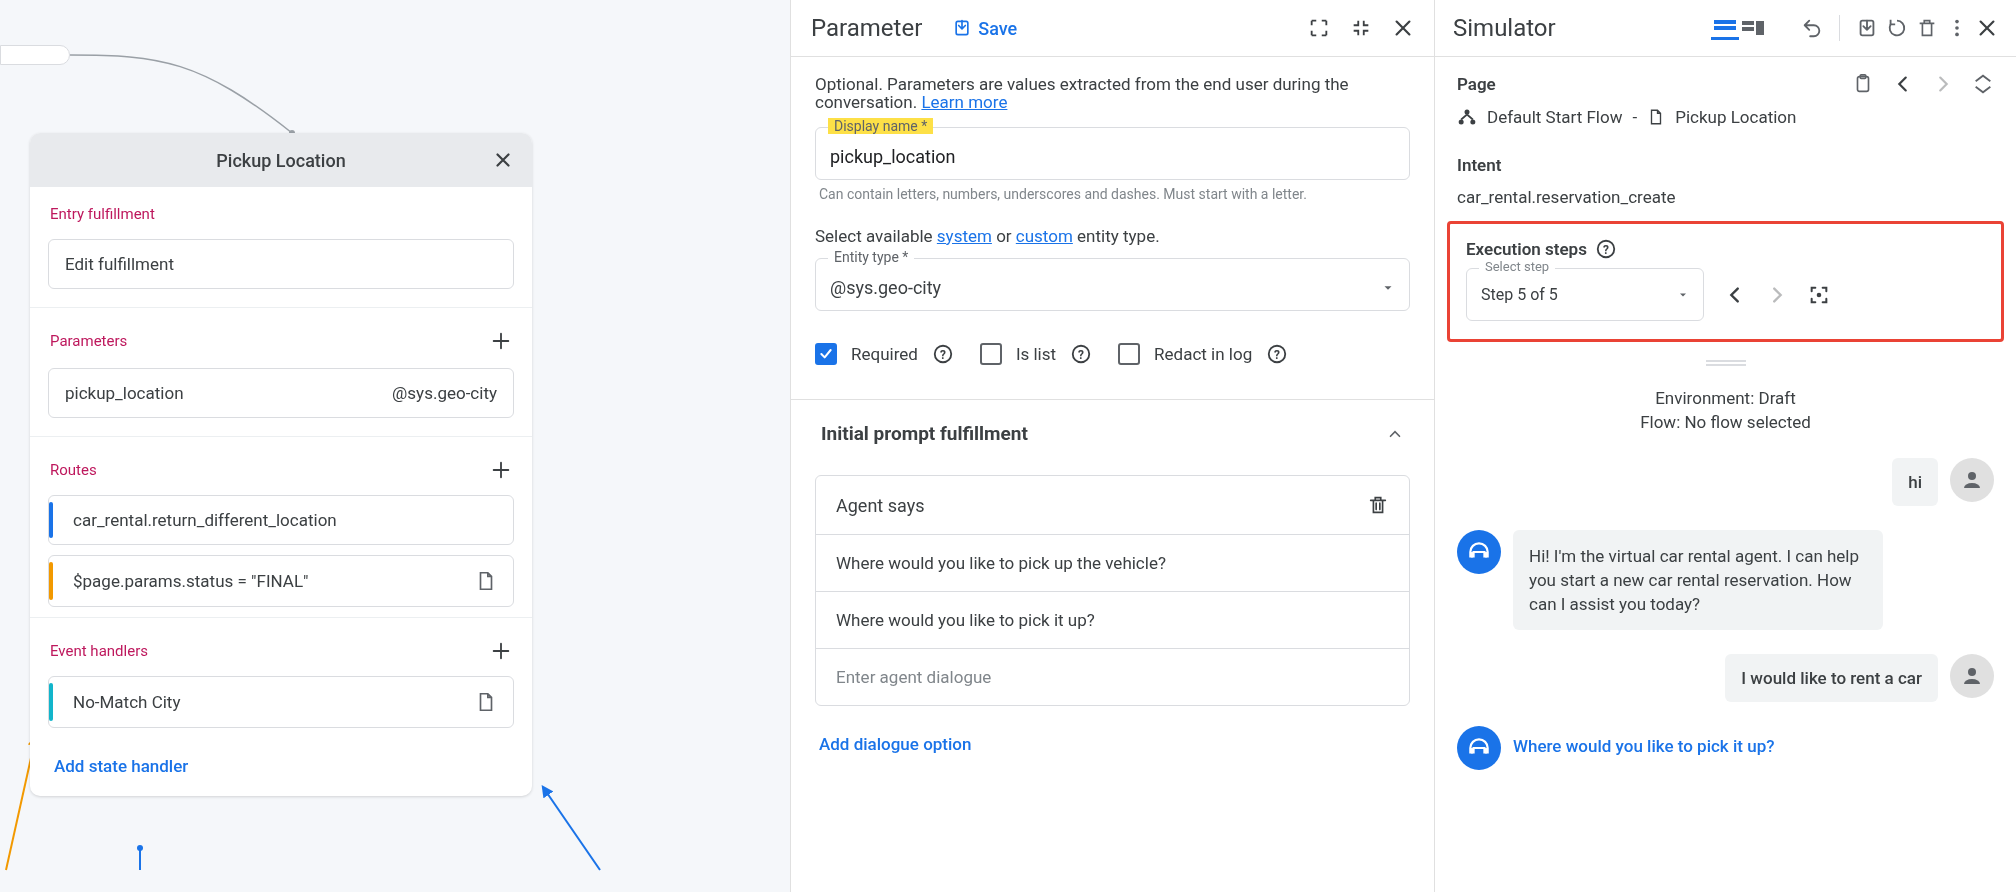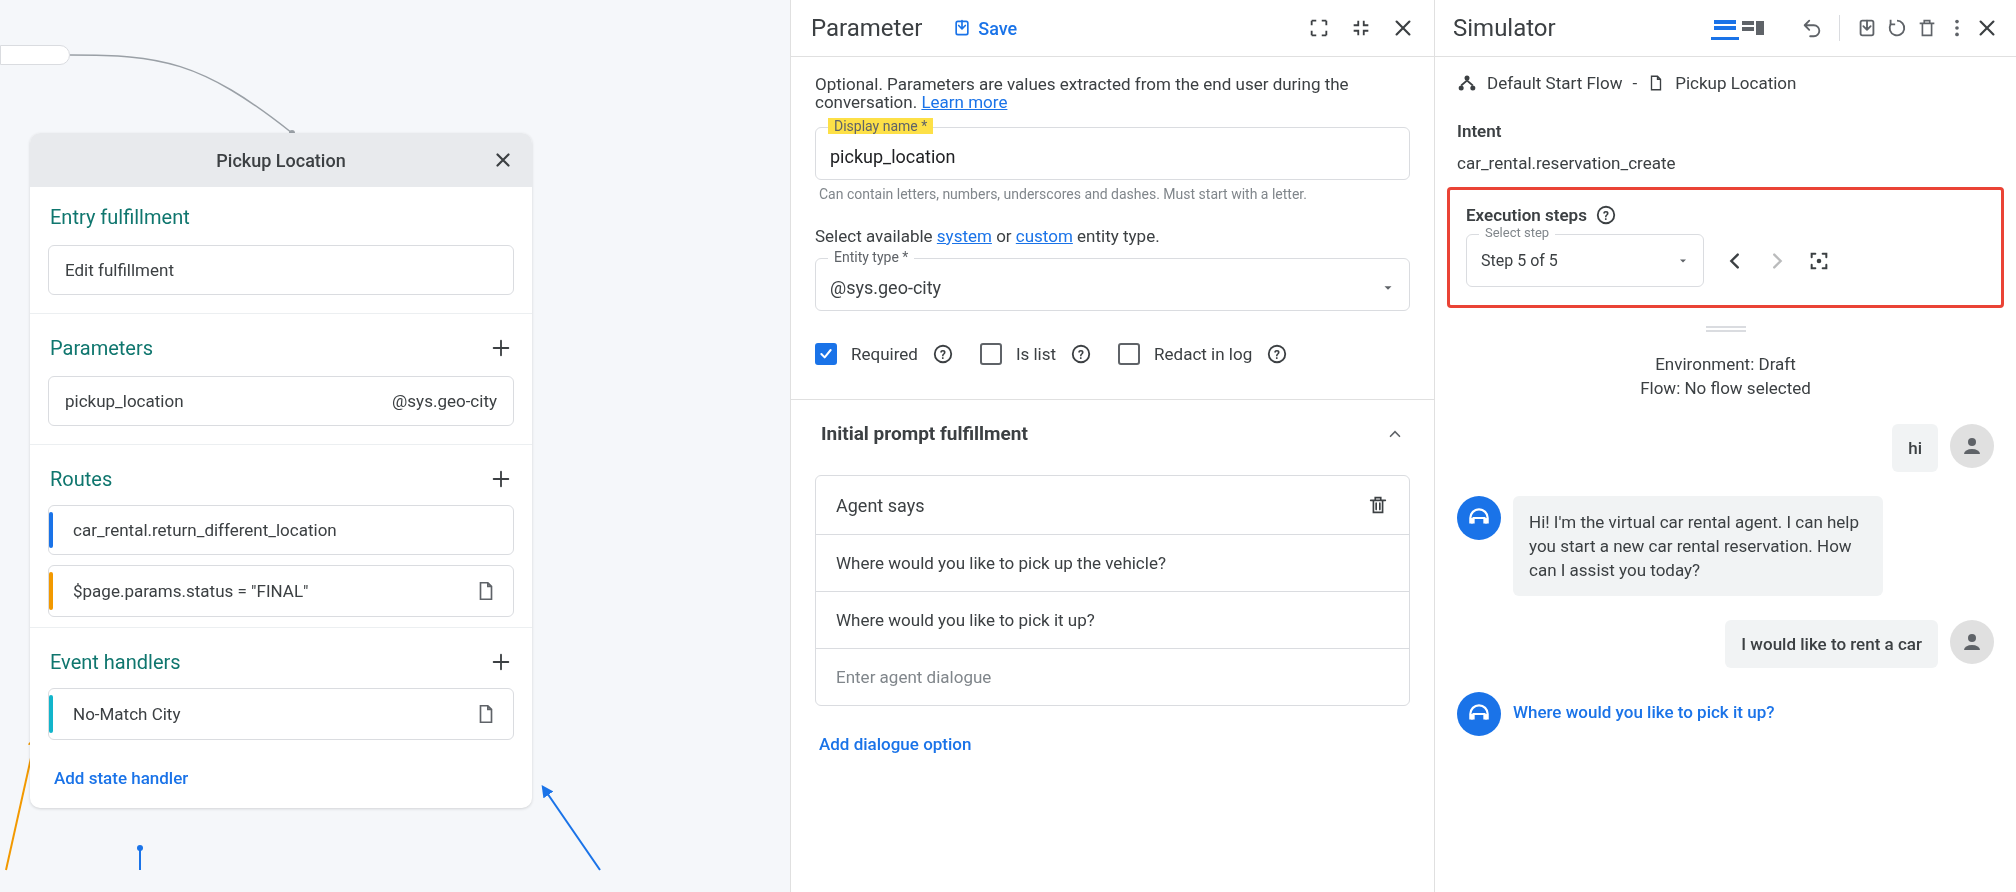--- a/index.html
+++ b/index.html
@@ -16,21 +16,21 @@
   svg { display:block; }
   .root { display:flex; height:892px; }
   .canvas {
     width:790px; position:relative; background: var(--bg);
   }
   .canvas svg.bg-lines { position:absolute; top:0; left:0; width:790px; height:892px; pointer-events:none; }
   .white-node { position:absolute; left:0; top:45px; width:70px; height:20px; background:#fff; border:1px solid var(--border); border-radius:0 10px 10px 0; }
   .page-card { position:absolute; left:30px; top:133px; width:502px; background:#fff; border-radius:10px; box-shadow:0 1px 3px rgba(0,0,0,.15); }
   .page-card-header { height:54px; background:#e8eaed; display:flex; align-items:center; justify-content:center; border-radius:10px 10px 0 0; font-weight:500; font-size:18px; color:#3c4043; position:relative; }
   .page-card-header .close { position:absolute; right:16px; top:14px; width:26px; height:26px; }
-  .section-title { font-size:20px; color:#0f766e; padding:18px 20px 8px; display:flex; justify-content:space-between; align-items:center;}
+  .section-title { font-size:15px; color:#be185d; padding:18px 20px 8px; display:flex; justify-content:space-between; align-items:center;}
   .section-box { margin:8px 18px 18px; border:1px solid var(--border); border-radius:6px; padding:14px 16px; font-size:17px; }
   .section-box.row { display:flex; justify-content:space-between; }
   .section-divider { height:1px; background:#eceff1; margin:4px 0; }
   .routes-list { margin:6px 18px; }
   .route-item { border:1px solid var(--border); border-radius:6px; padding:14px 16px; margin-bottom:10px; display:flex; align-items:center; position:relative; }
   .route-item::before { content:""; position:absolute; left:0; top:6px; bottom:6px; width:4px; border-radius:2px; }
   .route-item.blue::before  { background:#1a73e8; }
   .route-item.orange::before{ background:#f29900; }
   .route-item.teal::before  { background:#12b5cb; }
   .route-label { font-size:17px; padding-left:8px; flex:1; }
@@ -376,20 +376,46 @@
       <span class="iconbtn">
           <svg viewBox="0 0 24 24" width="22" height="22">
             <path d="M5 5 L19 19 M19 5 L5 19" stroke="#3c4043" stroke-width="2.4" stroke-linecap="round"></path>
           </svg>
         </span>
     </div>
     <div style="height:1px;background:var(--panel-border);"></div>
 
     <div class="sim-body">
       <div class="sim-body-top">
+        <div class="pg-label">
+          <span>Page</span>
+          <span style="display:flex;gap:18px;align-items:center;">
+            <span class="iconbtn">
+                <svg viewBox="0 0 24 24" width="20" height="20">
+                  <rect x="6" y="4" width="12" height="16" rx="2" fill="none" stroke="#5f6368" stroke-width="1.8"></rect>
+                  <rect x="9" y="2" width="6" height="4" rx="1" fill="none" stroke="#5f6368" stroke-width="1.8"></rect>
+                </svg>
+              </span>
+            <span class="chevbtn">
+                <svg viewBox="0 0 24 24">
+                  <path d="M15 5 l-7 7 l7 7" stroke="#3c4043" stroke-width="2.4" fill="none" stroke-linecap="round"></path>
+                </svg>
+              </span>
+            <span class="chevbtn" style="opacity:.35">
+                <svg viewBox="0 0 24 24">
+                  <path d="M9 5 l7 7 l-7 7" stroke="#3c4043" stroke-width="2.4" fill="none" stroke-linecap="round"></path>
+                </svg>
+              </span>
+            <span class="iconbtn">
+                <svg viewBox="0 0 24 24" width="16" height="16">
+                  <path d="M4 9 l8 -6 l8 6 M4 15 l8 6 l8 -6" stroke="#5f6368" stroke-width="2" fill="none"></path>
+                </svg>
+              </span>
+          </span>
+        </div>
         <div class="flowrow">
           <span>
               <svg width="20" height="20" viewBox="0 0 24 24">
                 <circle cx="12" cy="6" r="3" fill="#3c4043"></circle>
                 <circle cx="5" cy="18" r="3" fill="#3c4043"></circle>
                 <circle cx="19" cy="18" r="3" fill="#3c4043"></circle>
                 <path d="M12 9 L5 15 M12 9 L19 15" stroke="#3c4043" stroke-width="2"></path>
               </svg>
             </span>
           <span>Default Start Flow</span>

